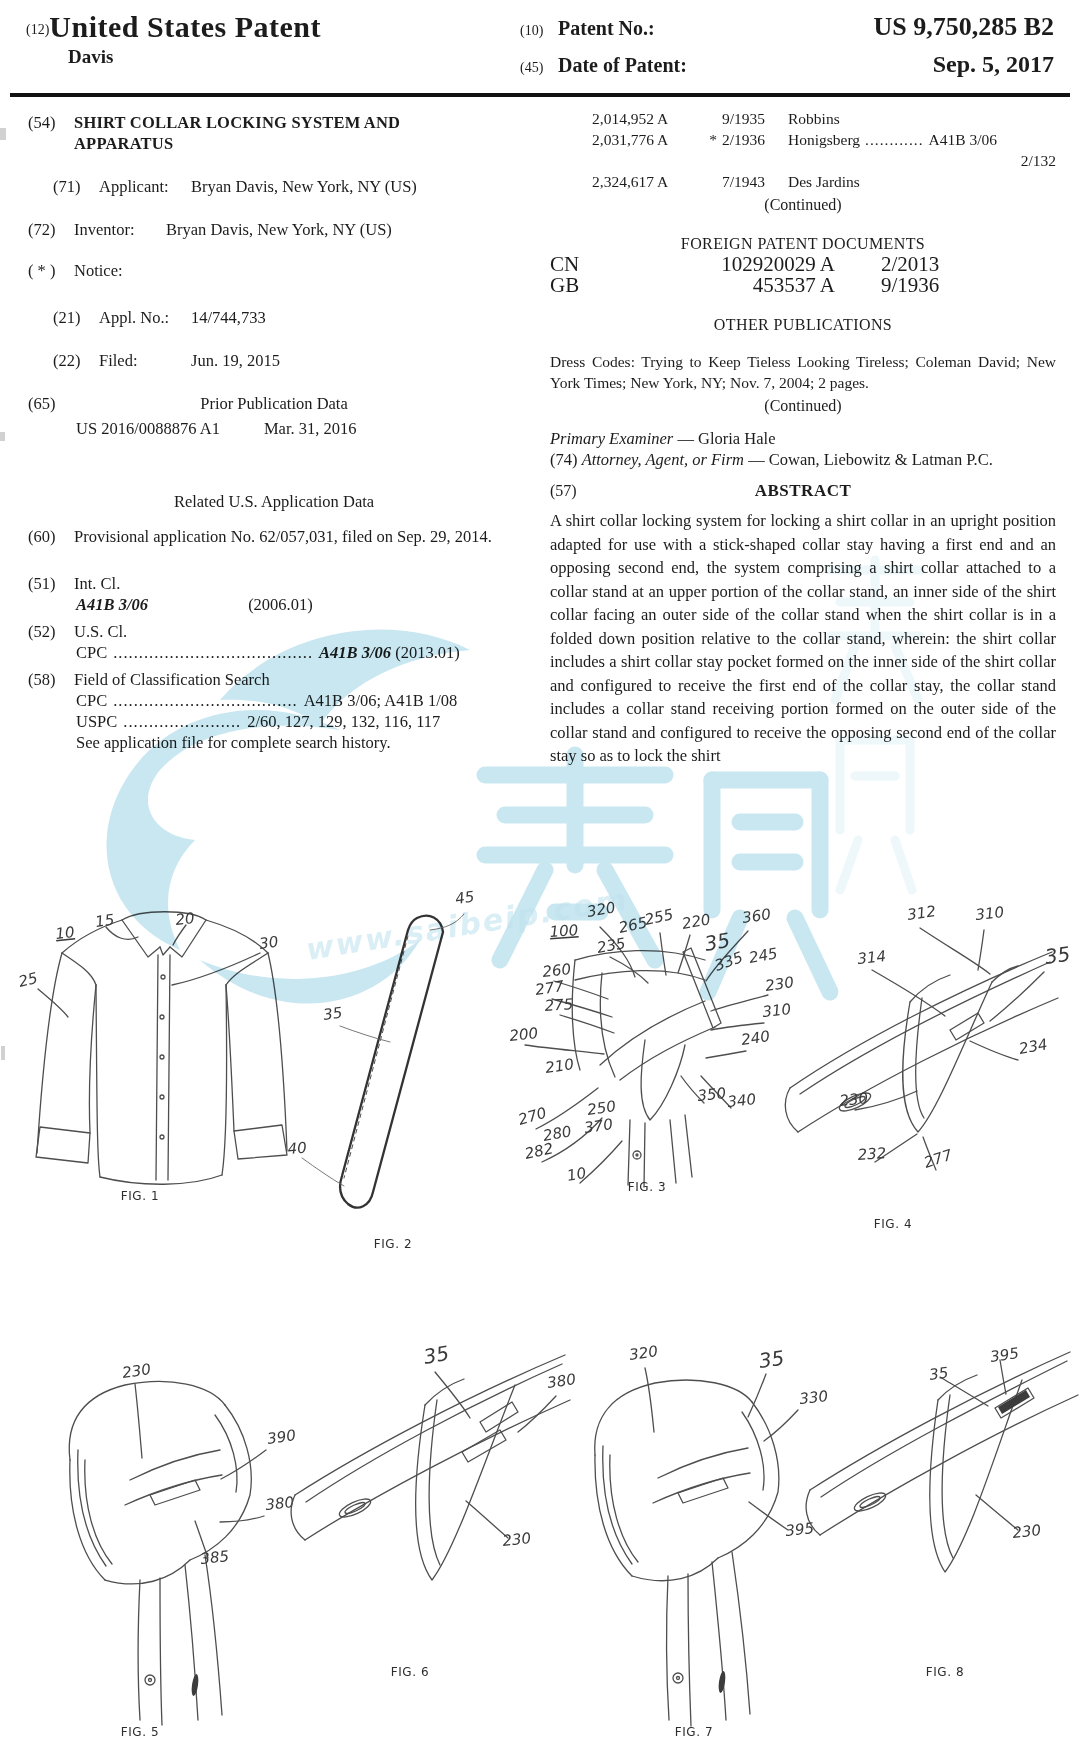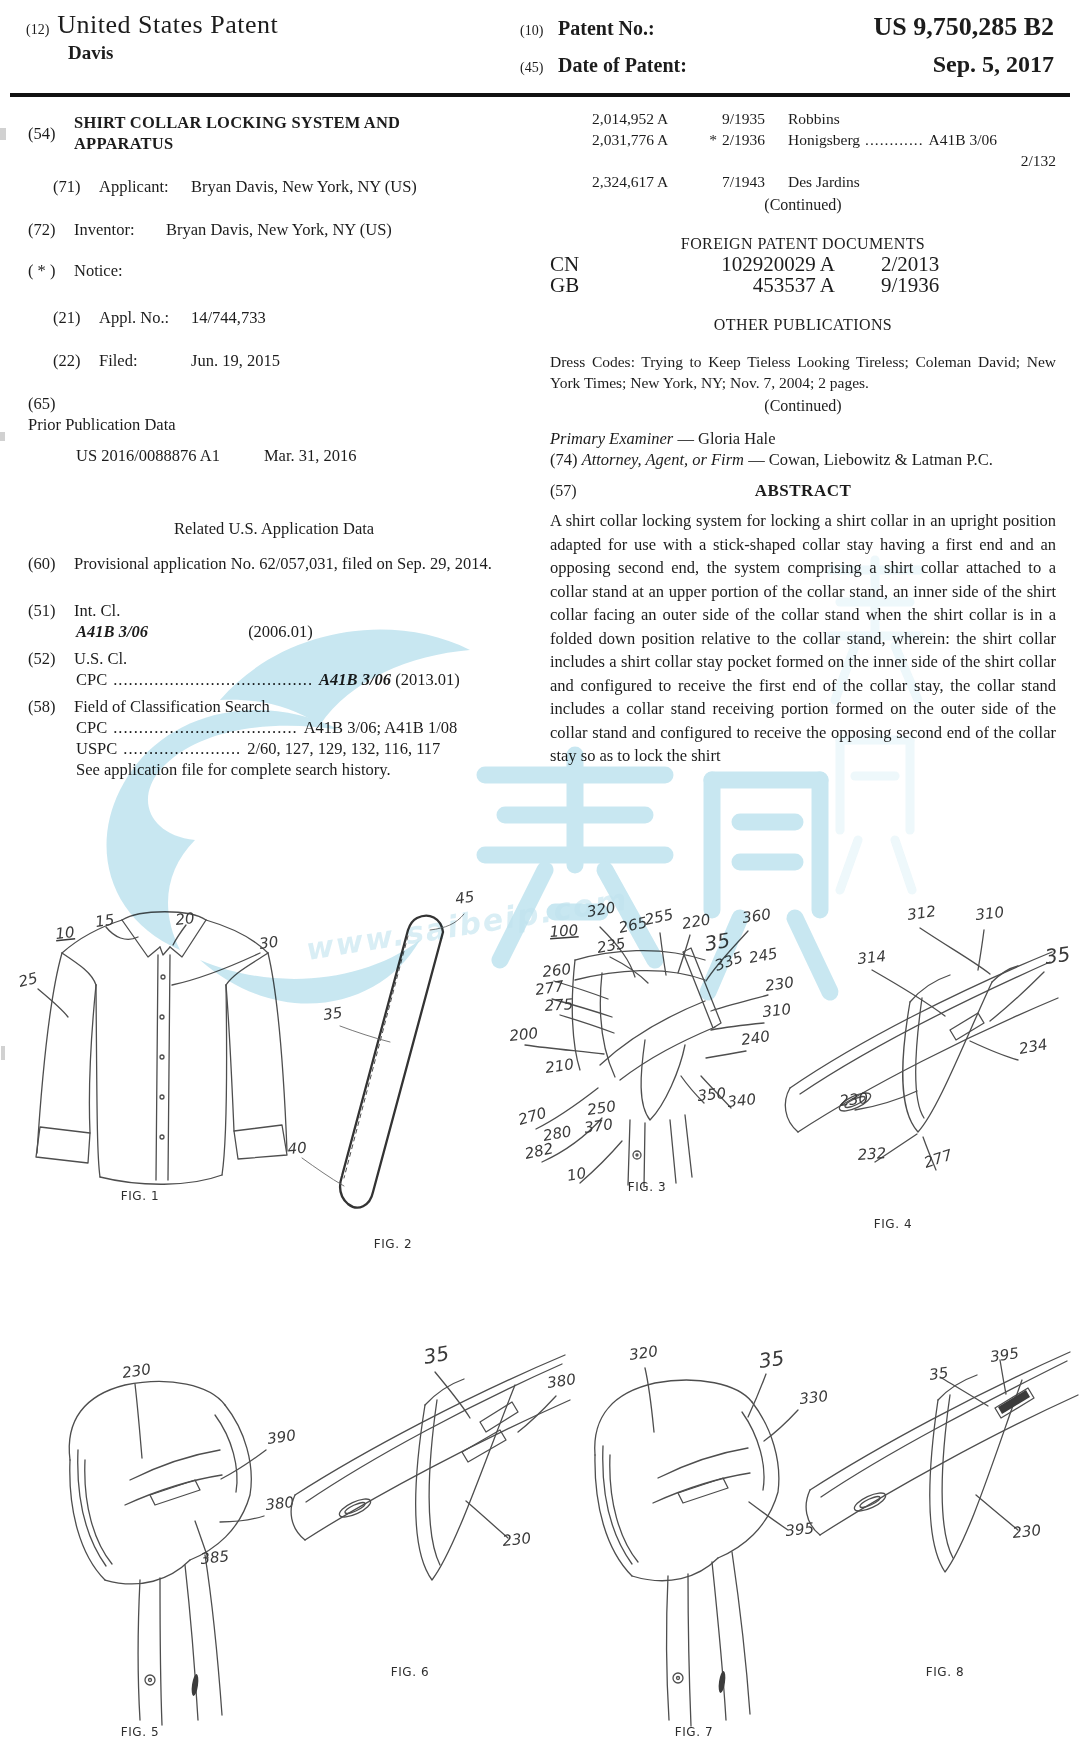--- a/index.html
+++ b/index.html
@@ -2,21 +2,21 @@
 <html><head>
 <meta charset="utf-8">
 <style>
   html,body{margin:0;padding:0;background:#e8e8e8;}
   .page{position:relative;width:1080px;height:1758px;background:#ffffff;margin:0 auto;
         font-family:"Liberation Serif", serif;color:#1c1c1c;overflow:hidden;}
   .abs{position:absolute;}
   
   .hdr-left{left:26px;top:10px;width:480px;}
   .hdr-tag{font-size:14px;display:inline-block;vertical-align:top;padding-top:12px;}
-  .hdr-title{font-size:26px;font-weight:normal;display:inline-block;margin-left:8px;letter-spacing:.5px;}
+  .hdr-title{font-size:30px;font-weight:bold;display:inline-block;letter-spacing:.5px;}
   .hdr-surname{font-size:19px;font-weight:bold;margin-left:42px;margin-top:2px;}
   .hdr-right{left:520px;top:12px;width:534px;font-size:20px;}
   .hdr-row{display:flex;align-items:baseline;margin-bottom:9px;}
   .hdr-row .tag-sm{font-size:14px;width:38px;flex:none;}
   .hdr-row .lab{font-weight:bold;flex:none;}
   .hdr-row .val{flex:1;text-align:right;font-weight:bold;}
   .hdr-row .val.big{font-size:26px;}
   .hdr-row .val.med{font-size:24px;}
   .top-rule{left:10px;top:93px;width:1060px;height:4px;background:#111;}
   
@@ -24,24 +24,24 @@
   .colR{left:550px;top:108px;width:506px;font-size:16px;line-height:21px;}
   .row{display:flex;align-items:flex-start;}
   .tag{width:46px;flex:none;}
   .lbl{width:92px;flex:none;}
   .val{flex:1;}
   .b{font-weight:normal;}
   .bi{font-weight:bold;font-style:italic;}
   .i{font-style:italic;}
   .just{text-align:justify;}
   .ctr{text-align:center;}
-  .sec54{margin-bottom:22px;align-items:center;}
+  .sec54{margin-bottom:22px;}
   .sec54 .val{font-weight:bold;letter-spacing:.2px;}
   .mb20{margin-bottom:20px;}.mb22{margin-bottom:22px;margin-left:25px;}.mb26{margin-bottom:26px;}
-  .mb10{margin-bottom:10px;flex-direction:column;}.mb14{margin-bottom:14px;}.mb52{margin-bottom:52px;}
+  .mb10{margin-bottom:4px;}.mb14{margin-bottom:14px;}.mb52{margin-bottom:52px;}
   .mb6{margin-bottom:6px;}
   .publine{display:flex;margin-left:48px;gap:44px;}
   .indent{margin-left:48px;}
   .leader-line{display:flex;align-items:baseline;}
   .leader-line .dots{letter-spacing:1px;overflow:hidden;white-space:nowrap;padding:0 6px;}
   
   .refs{padding-left:42px;}
   .ref-row{display:flex;font-size:15.5px;line-height:21px;}
   .ref-no{width:112px;flex:none;}
   .ref-star{width:18px;flex:none;text-align:center;}

